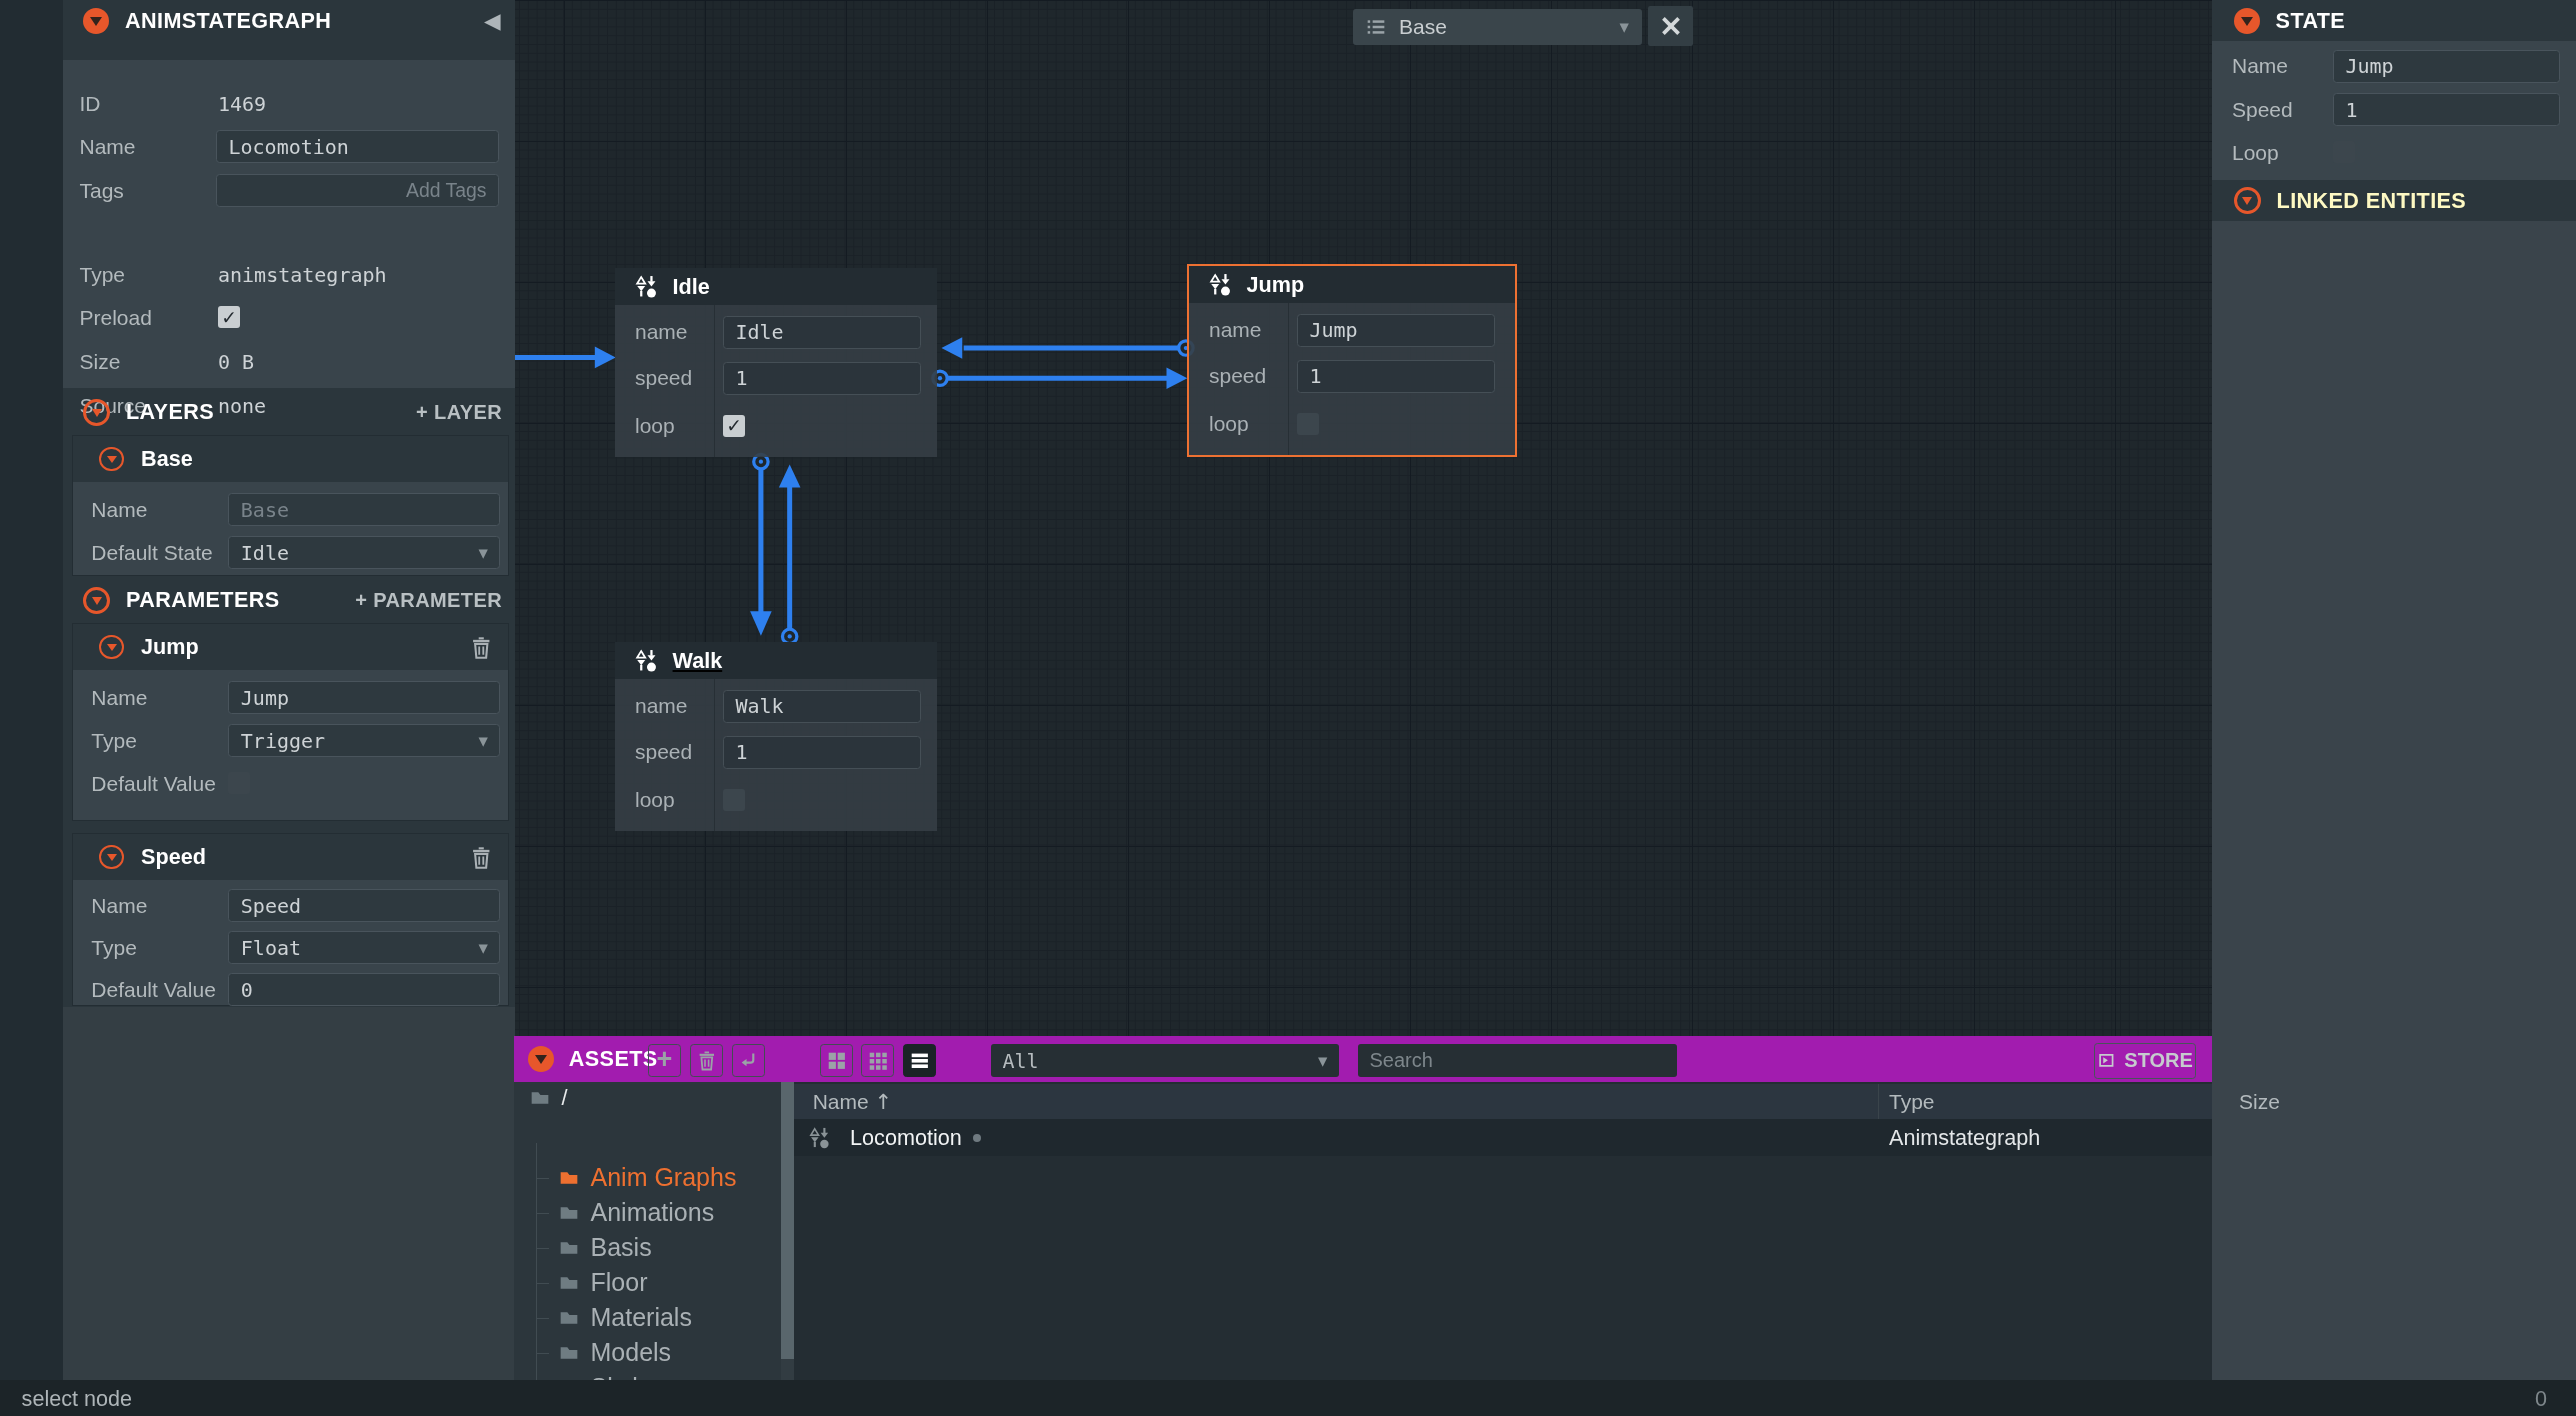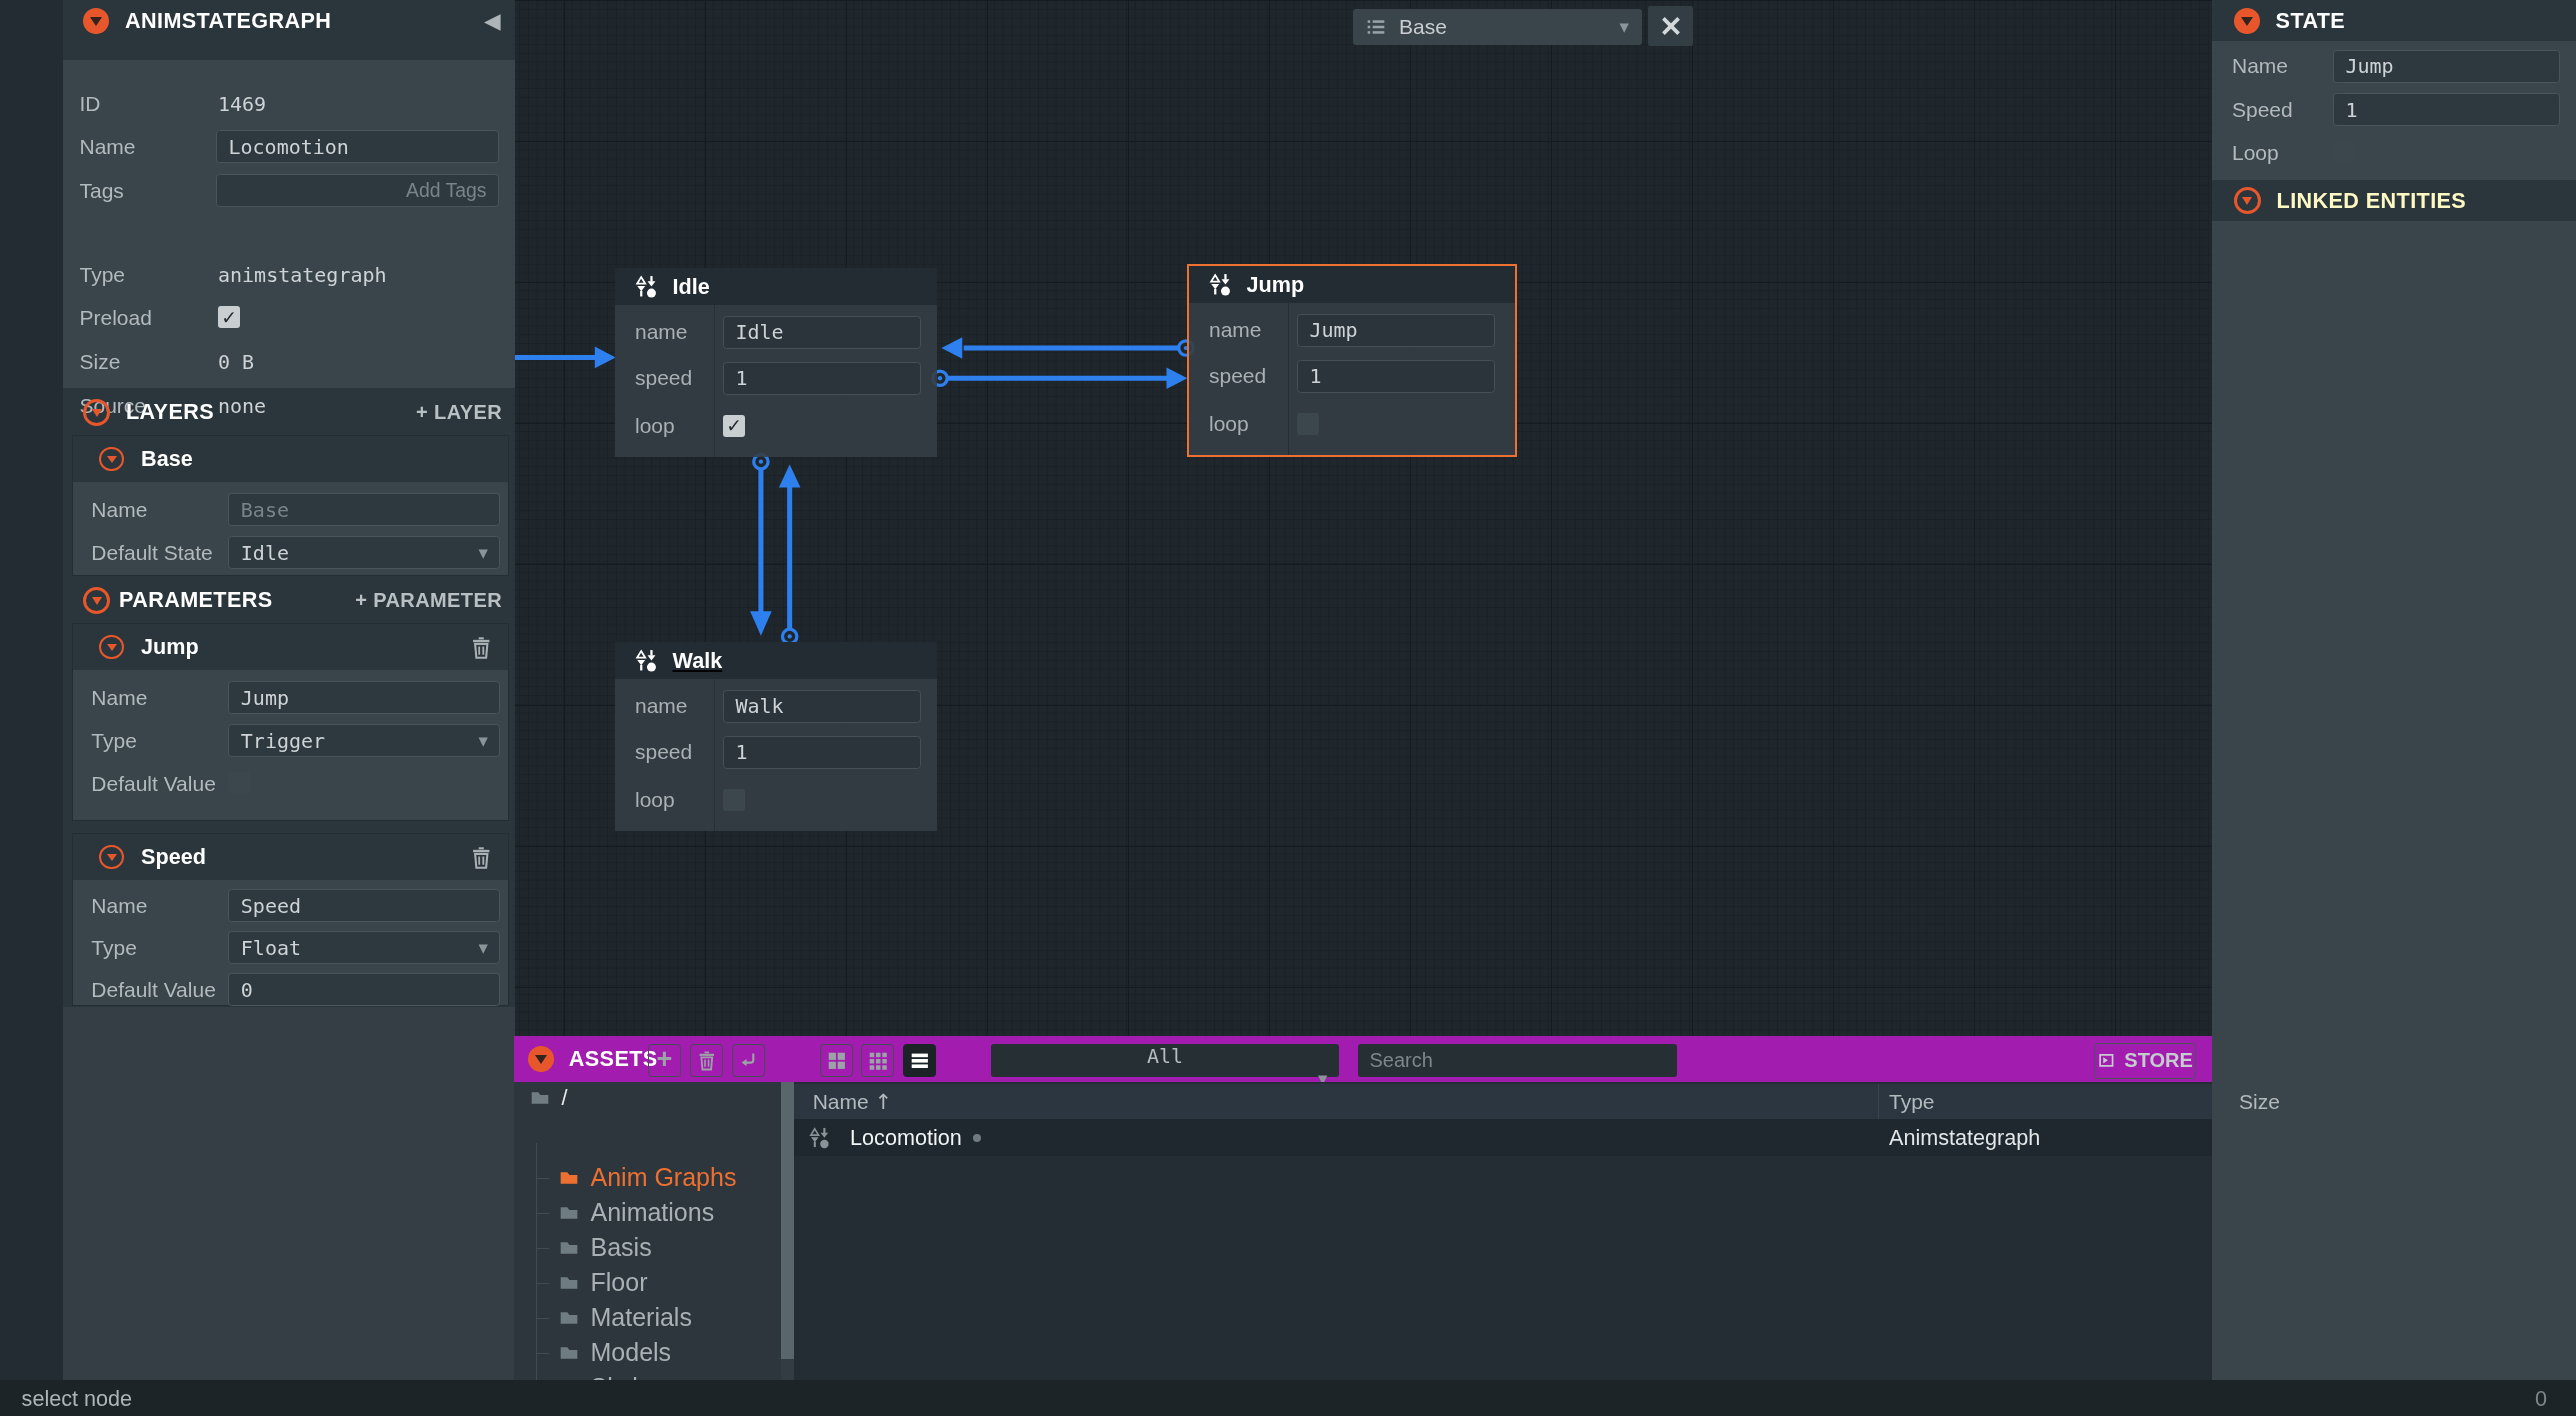--- a/index.html
+++ b/index.html
@@ -500,21 +500,21 @@
     </div>
     <div class="sp-row" style="top:95px;">
       <span class="lbl">Default State</span>
       <div class="field sp-input">
         <span>Idle</span>
         <span class="dd-caret">▾</span>
       </div>
     </div>
   </div>
 
-  <div class="sec-head" style="position:absolute; left:0; top:585px; width:452px; height:30px; padding-left:20px; gap:9px; background:transparent;">
+  <div class="sec-head" style="position:absolute; left:0; top:585px; width:452px; height:30px; padding-left:20px; gap:16px; background:transparent;">
     <span class="circ ring">
         <span class="tri"></span>
       </span>
     <span class="sec-title">PARAMETERS</span>
     <span class="add-btn">+ PARAMETER</span>
   </div>
 
   <div class="subpanel" style="top:623px; height:198px;">
     <div class="sp-head">
       <span class="circ ring" style="width:24.5px;height:24.5px;border-width:2.9px;">
@@ -637,21 +637,21 @@
   <div class="tool-btn" style="left:347px;">
     <svg class="icon" width="21.6" height="21.6" viewBox="0 0 24 24">
         <use href="#i-grid3"></use>
       </svg>
   </div>
   <div class="tool-btn active" style="left:389px;">
     <svg class="icon" width="21.6" height="21.6" viewBox="0 0 24 24">
         <use href="#i-rows"></use>
       </svg>
   </div>
-  <div class="inset mono" style="left:477px; width:348px;flex-direction:column;">
+  <div class="inset mono" style="left:477px; width:348px;">
     <span>All</span>
     <span class="dd-caret">▾</span>
   </div>
   <div class="inset" style="left:844px; width:319px; color:#7d868b; font-family:'Liberation Sans',sans-serif;">
     <span>Search</span>
   </div>
   <div id="store-btn">
     <svg class="icon" width="18.7" height="18.7" viewBox="0 0 24 24">
         <use href="#i-store"></use>
       </svg>

